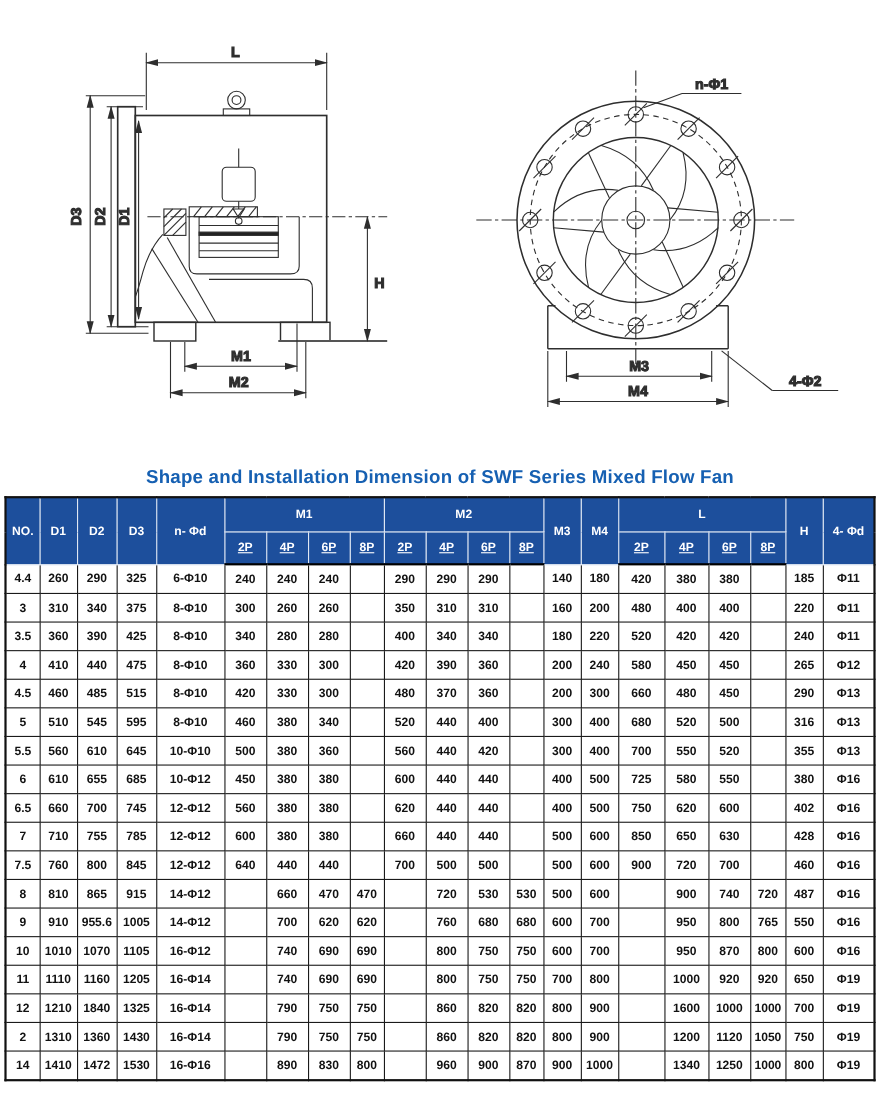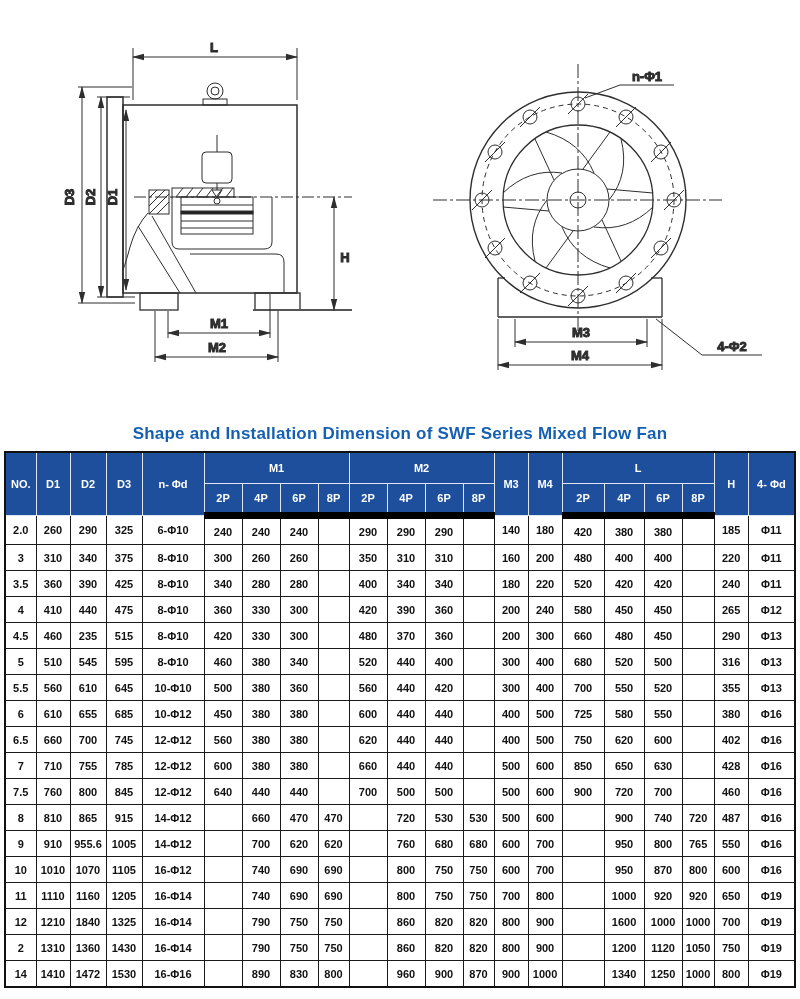--- a/index.html
+++ b/index.html
@@ -15,21 +15,21 @@
   .dim-table{
     position:absolute;top:451px;left:4px;width:792px;
     border-collapse:collapse;table-layout:fixed;
     border:2.5px solid #111;
   }
   .dim-table th{
     background:#1d4f9c;color:#ffffff;border:1.5px solid #dfe7f3;
     font-size:11px;font-weight:bold;padding:0;
   }
   .dim-table thead tr:first-child th{height:30px;}
-  .dim-table thead tr:last-child th{height:28px;border-bottom:7px solid #000000;}
+  .dim-table thead tr:last-child th{height:28px;border-bottom:2px solid #000000;text-decoration:underline;}
   .dim-table td{
     border:1px solid #1a1a1a;text-align:center;vertical-align:middle;
     font-size:11px;font-weight:bold;color:#111;height:25px;padding:0;
     overflow:hidden;white-space:nowrap;
   }
 </style>
 </head>
 <body>
 
 <svg width="800" height="405" viewBox="0 0 800 405" style="position:absolute;top:0;left:0;" stroke-linecap="butt" fill="none">
@@ -266,21 +266,21 @@
       <th>6P</th>
       <th>8P</th>
       <th>2P</th>
       <th>4P</th>
       <th>6P</th>
       <th>8P</th>
     </tr>
   </thead>
   <tbody>
       <tr>
-        <td>2.0</td>
+        <td>4.4</td>
         <td>260</td>
         <td>290</td>
         <td>325</td>
         <td>6-Φ10</td>
         <td>240</td>
         <td>240</td>
         <td>240</td>
         <td></td>
         <td>290</td>
         <td>290</td>
@@ -360,21 +360,21 @@
         <td>580</td>
         <td>450</td>
         <td>450</td>
         <td></td>
         <td>265</td>
         <td>Φ12</td>
       </tr>
       <tr>
         <td>4.5</td>
         <td>460</td>
-        <td>235</td>
+        <td>485</td>
         <td>515</td>
         <td>8-Φ10</td>
         <td>420</td>
         <td>330</td>
         <td>300</td>
         <td></td>
         <td>480</td>
         <td>370</td>
         <td>360</td>
         <td></td>

